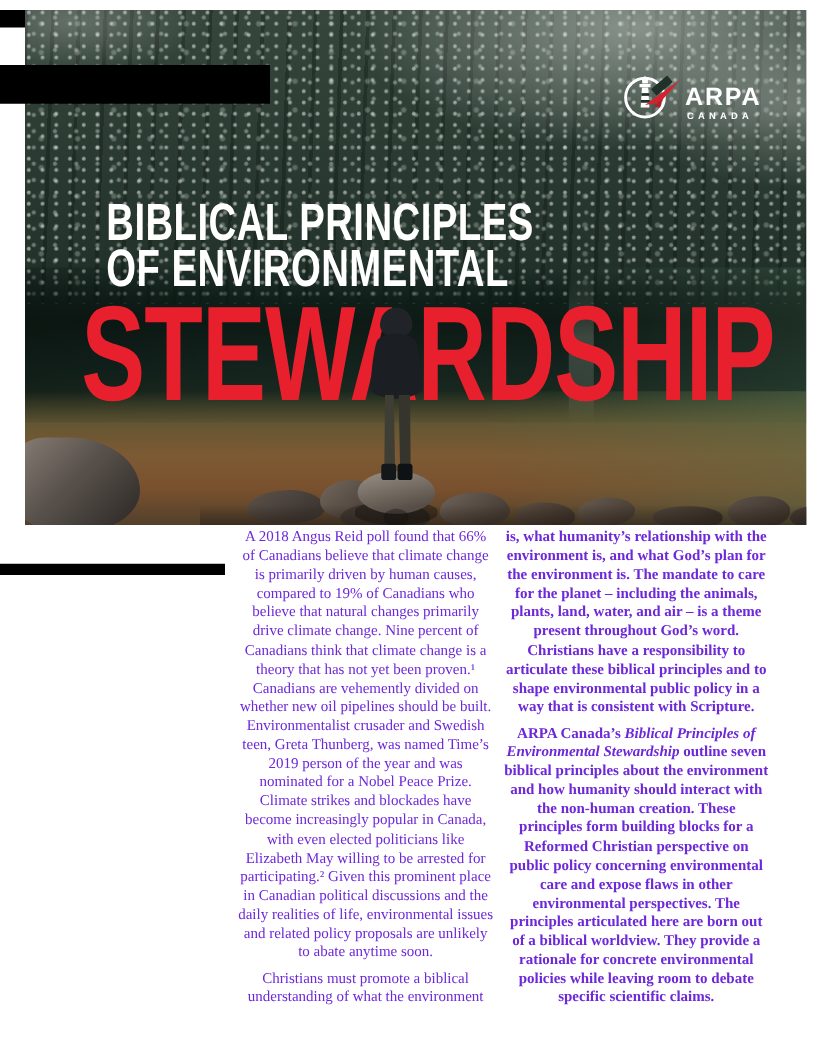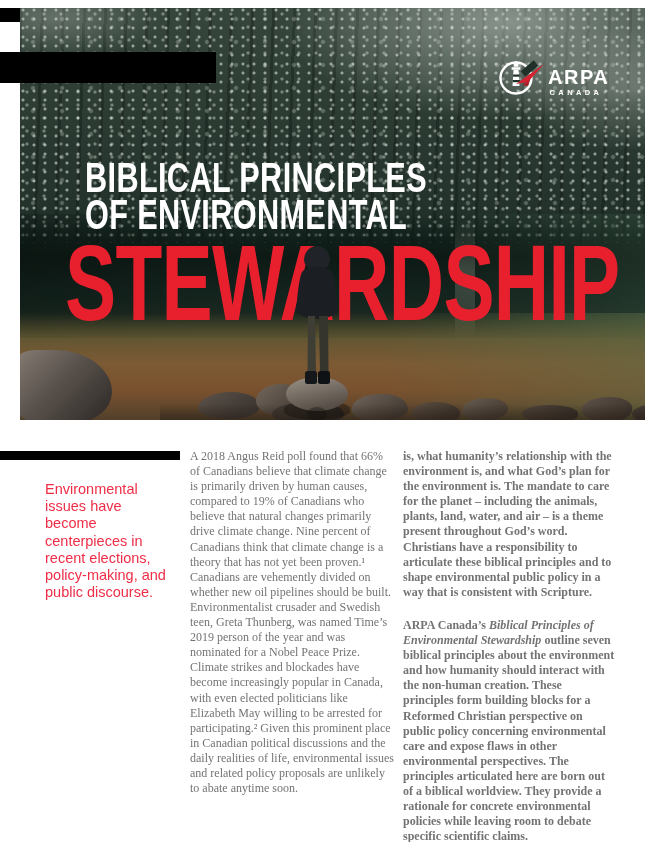--- a/index.html
+++ b/index.html
@@ -80,24 +80,24 @@
     transform:scaleX(0.71); transform-origin:left top; white-space:nowrap; z-index:3; }
   .figure-svg { position:absolute; left:264px; top:236px; width:66px; height:178px; z-index:4; }
 
   
   .divider-bar { position:absolute; left:0; top:451px; width:180px; height:9px; background:#000; }
   .pull-quote {
     position:absolute; left:45px; top:481px; width:132px;
     font-family:"Liberation Sans", sans-serif; font-size:14.5px; line-height:17.2px;
     color:#ef2d47;
   }
-  .col { position:absolute; top:449px; color:#737373; font-size:12px; line-height:15.1px; text-align:left; }
+  .col { position:absolute; top:422px; color:#6d28d9; font-size:12px; line-height:15.1px; text-align:center; }
   .col-1 { left:190px; width:205px; }
   .col-2 { left:403px; width:212px;font-weight:bold; }
-  .col p + p { margin-top:18px; }
+  .col p + p { margin-top:6px; }
   .italic { font-style:italic; }
 </style>
 </head>
 <body>
 
 <div class="page">
 
   <div class="photo">
     <div class="forest"></div>
     <div class="water"></div>
@@ -157,24 +157,24 @@
       <text x="52" y="28" font-family="Liberation Sans, sans-serif" font-size="20" font-weight="bold" fill="#ffffff" letter-spacing="1.5">ARPA</text>
       <text x="53.5" y="39" font-family="Liberation Sans, sans-serif" font-size="7.5" font-weight="bold" fill="#ffffff" letter-spacing="3.4">CANADA</text>
     </svg>
   </div>
 
   <div class="redact-small"></div>
   <div class="redact-large"></div>
 
   <div class="divider-bar"></div>
 
-  <div class="pull-quote">Environmental issues have become centerpieces in recent elections, policy-making, and public discourse.</div>
 
   <div class="col col-1">
     <p>A 2018 Angus Reid poll found that 66% of Canadians believe that climate change is primarily driven by human causes, compared to 19% of Canadians who believe that natural changes primarily drive climate change. Nine percent of Canadians think that climate change is a theory that has not yet been proven.¹ Canadians are vehemently divided on whether new oil pipelines should be built. Environmentalist crusader and Swedish teen, Greta Thunberg, was named Time’s 2019 person of the year and was nominated for a Nobel Peace Prize. Climate strikes and blockades have become increasingly popular in Canada, with even elected politicians like Elizabeth May willing to be arrested for participating.² Given this prominent place in Canadian political discussions and the daily realities of life, environmental issues and related policy proposals are unlikely to abate anytime soon.</p>
+    <p>Christians must promote a biblical understanding of what the environment</p>
   </div>
 
   <div class="col col-2">
     <p>is, what humanity’s relationship with the environment is, and what God’s plan for the environment is. The mandate to care for the planet – including the animals, plants, land, water, and air – is a theme present throughout God’s word. Christians have a responsibility to articulate these biblical principles and to shape environmental public policy in a way that is consistent with Scripture.</p>
     <p><span>ARPA Canada’s </span><span class="italic">Biblical Principles of Environmental Stewardship</span><span> outline seven biblical principles about the environment and how humanity should interact with the non-human creation. These principles form building blocks for a Reformed Christian perspective on public policy concerning environmental care and expose flaws in other environmental perspectives. The principles articulated here are born out of a biblical worldview. They provide a rationale for concrete environmental policies while leaving room to debate specific scientific claims.</span></p>
   </div>
 
 </div>
 
 </body></html>

